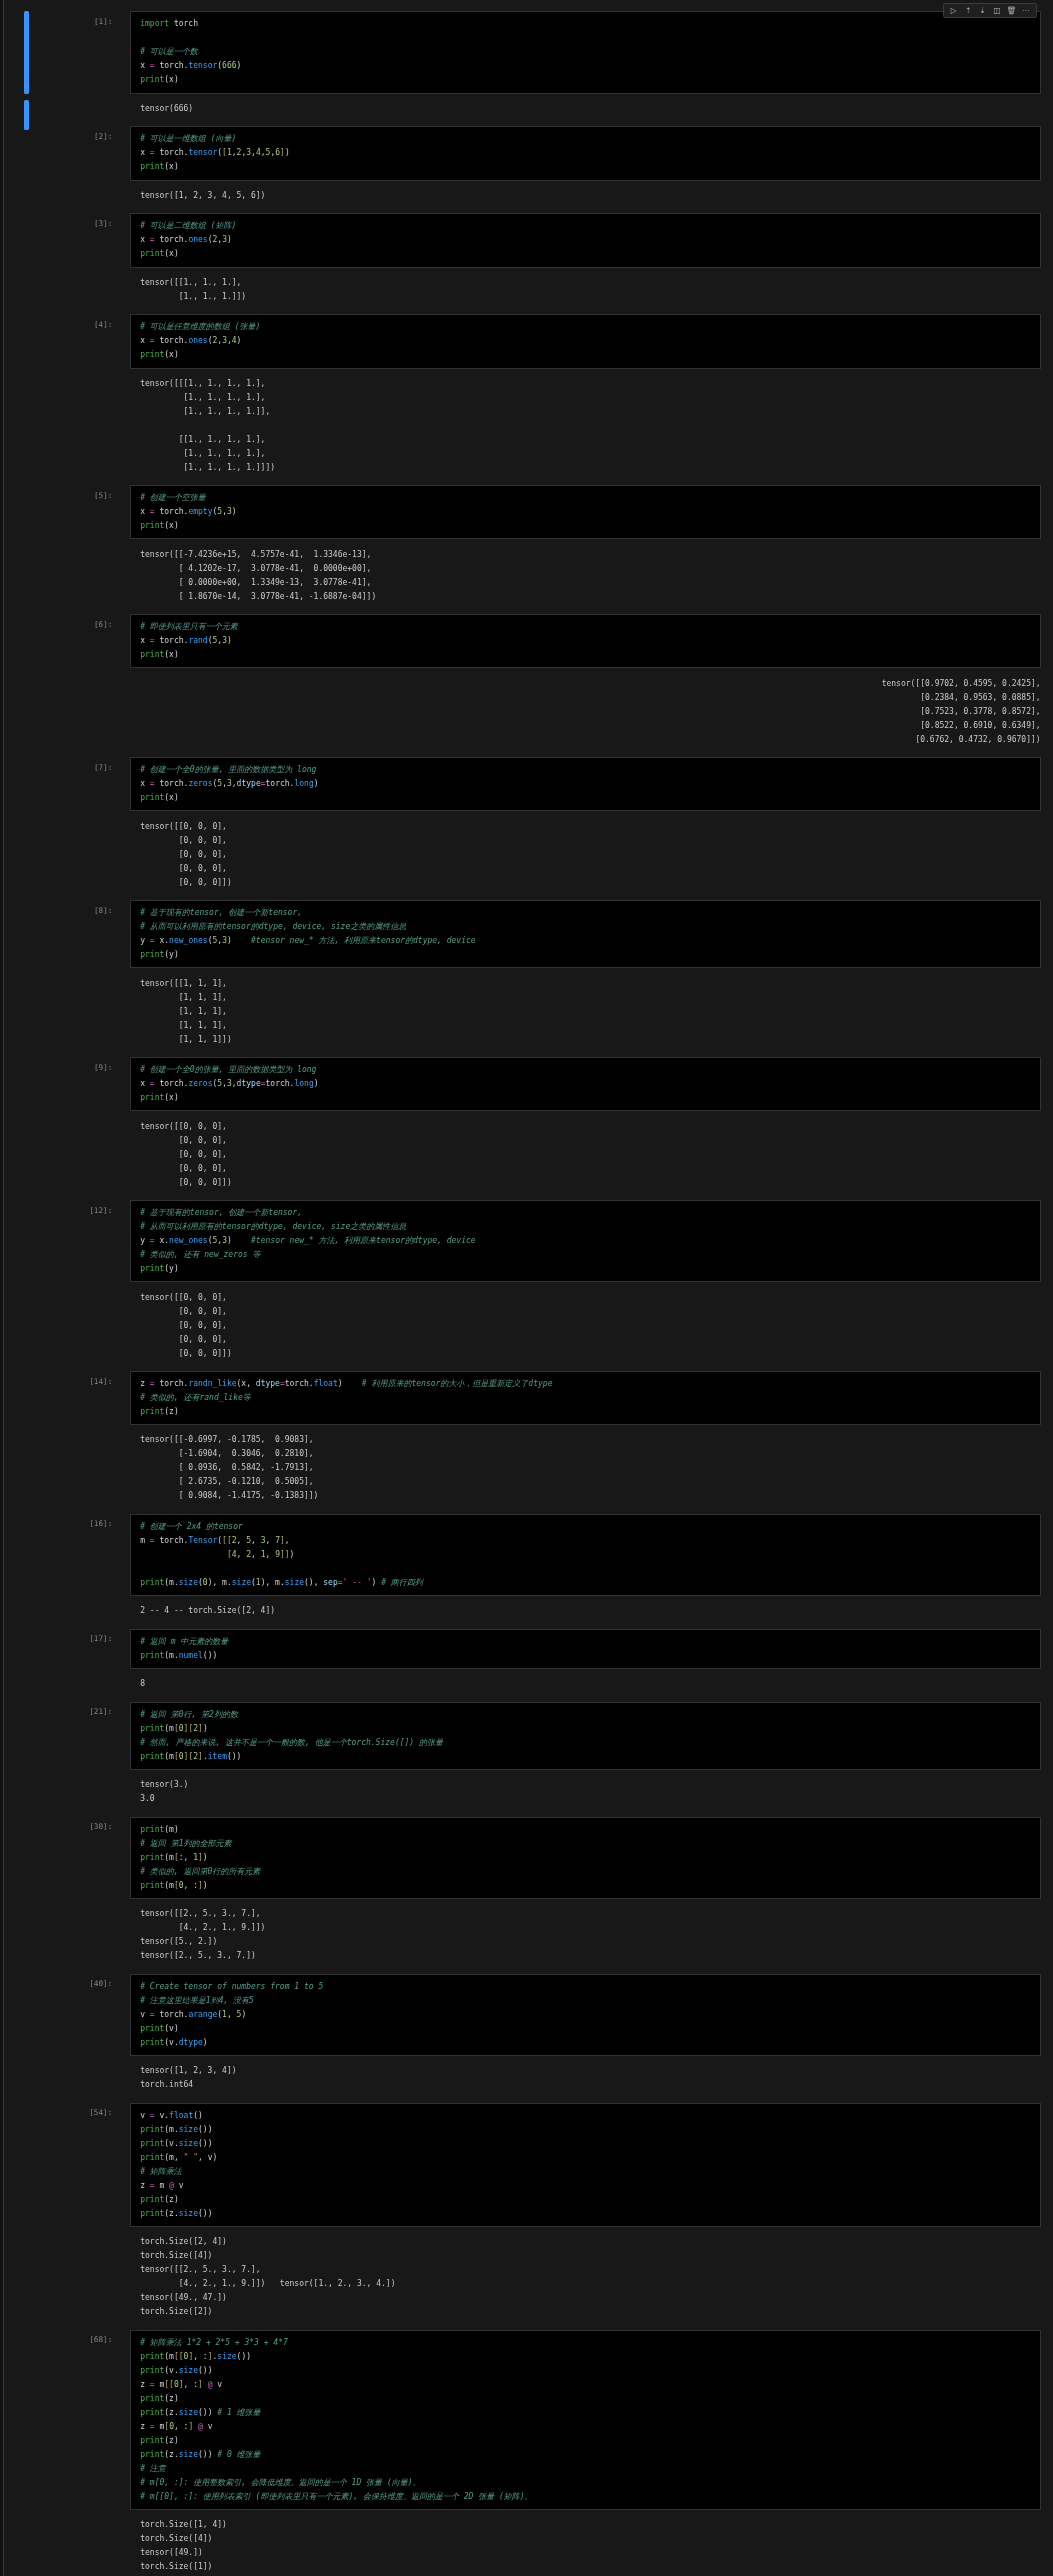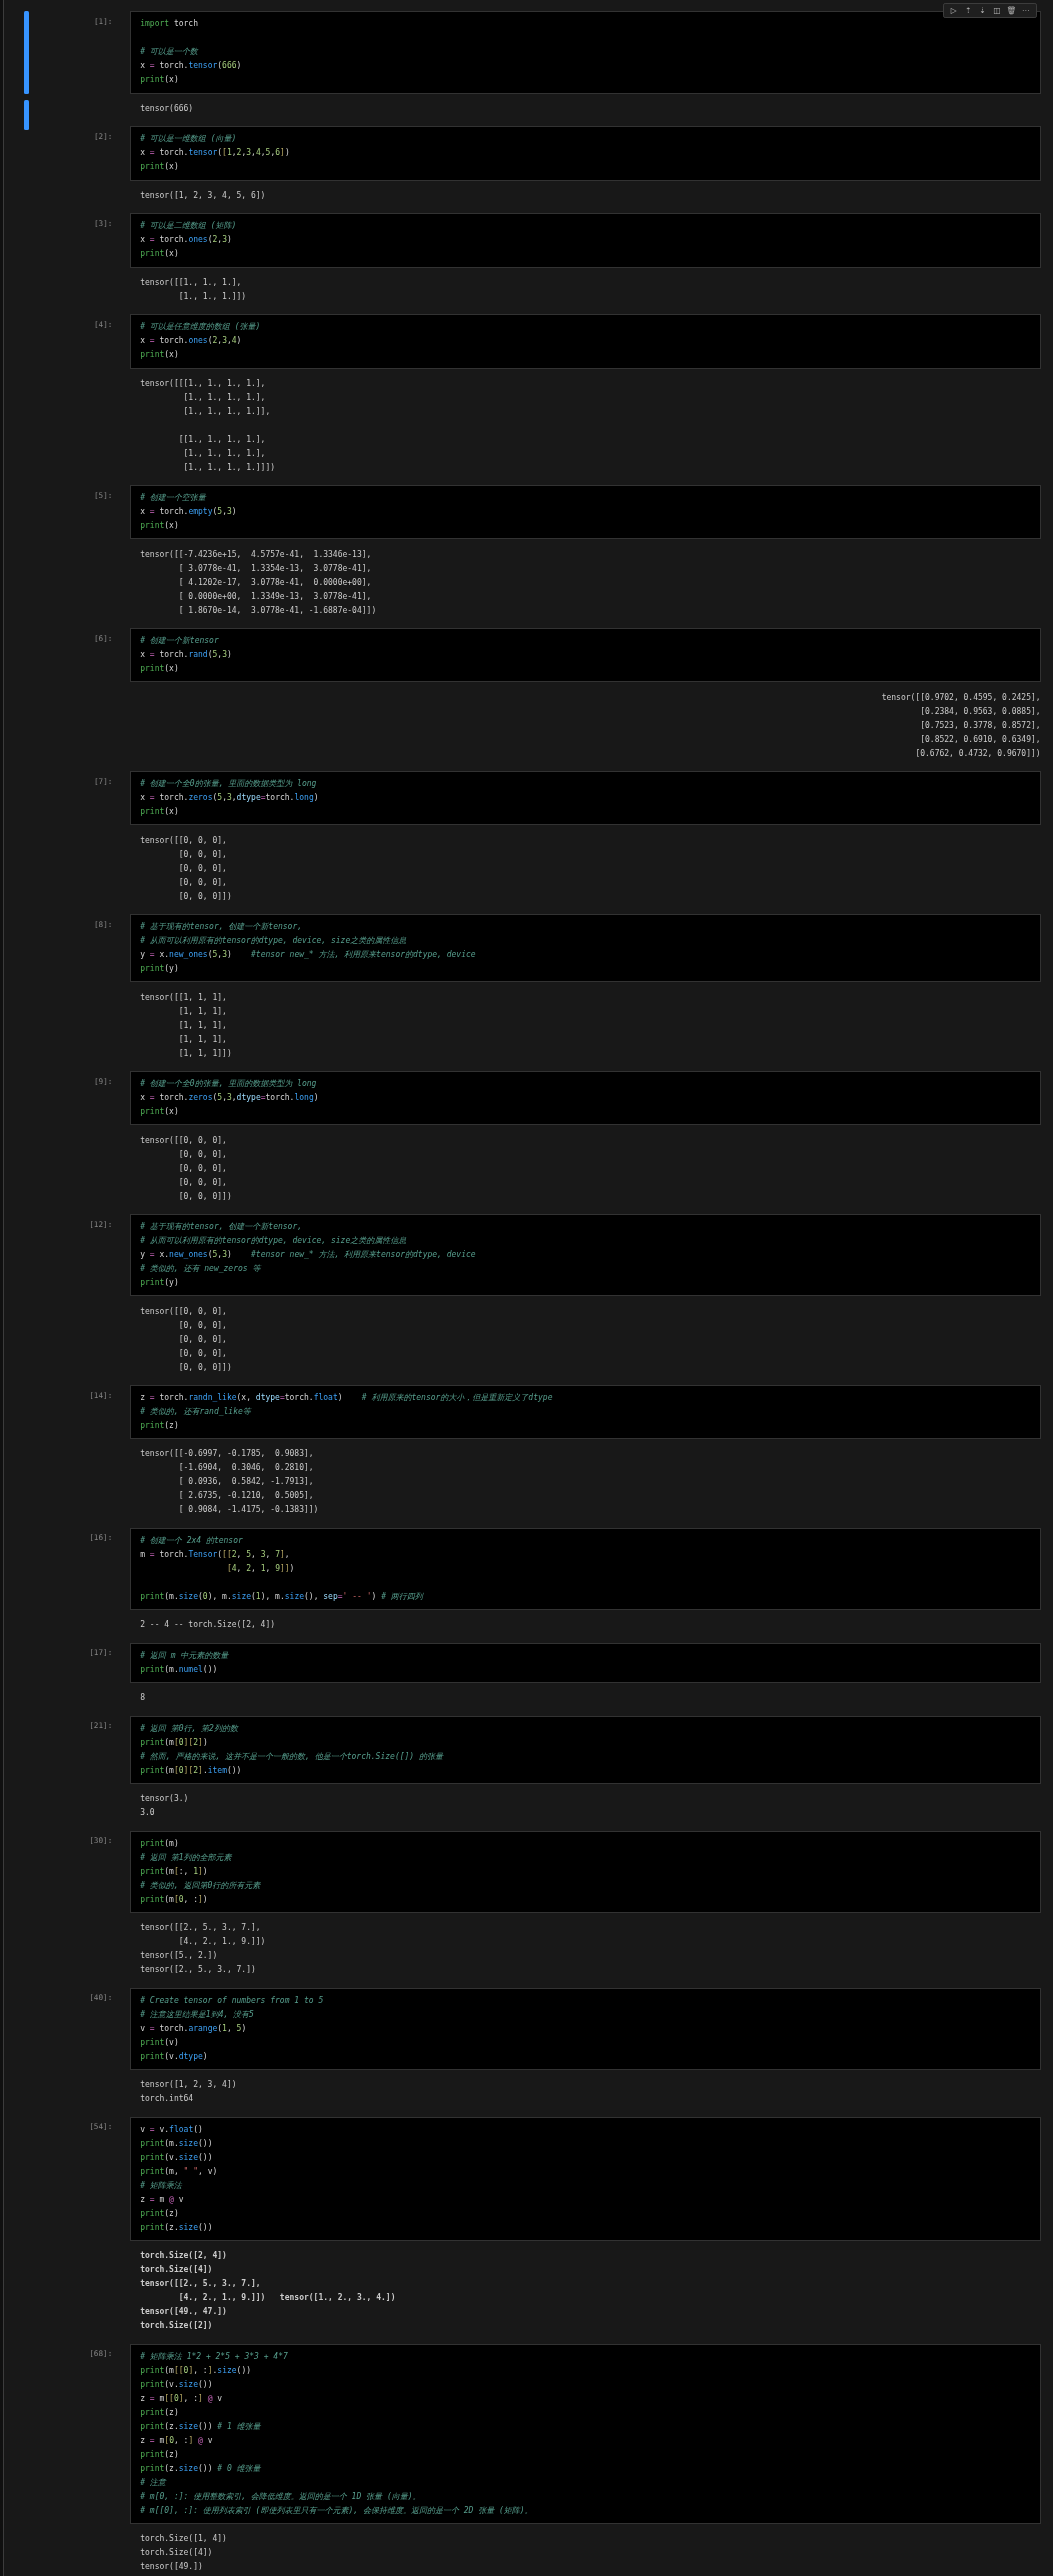--- a/index.html
+++ b/index.html
@@ -140,34 +140,33 @@
             <div class="line"><span class="tk-v">x </span><span class="tk-o">=</span><span class="tk-v"> torch.</span><span class="tk-f">empty</span><span class="tk-v">(</span><span class="tk-n">5</span><span class="tk-v">,</span><span class="tk-n">3</span><span class="tk-v">)</span></div>
             <div class="line"><span class="tk-k">print</span><span class="tk-v">(x)</span></div>
           </div>
         </div>
       </div>
       <div class="row out-row">
         <div class="exec-label" style="padding-top: 6.7px;"></div>
         <div style="position: relative;">
           <div class="out-content">
             <div class="out-line">tensor([[-7.4236e+15,  4.5757e-41,  1.3346e-13],</div>
-            <div class="out-line">        [ 3.0778e-41,  1.3354e-13,  3.0778e-41],</div>
             <div class="out-line">        [ 4.1202e-17,  3.0778e-41,  0.0000e+00],</div>
             <div class="out-line">        [ 0.0000e+00,  1.3349e-13,  3.0778e-41],</div>
             <div class="out-line">        [ 1.8670e-14,  3.0778e-41, -1.6887e-04]])</div>
           </div>
         </div>
       </div>
     </div>
     <div class="cell">
       <div class="row">
         <div class="exec-label">[6]:</div>
         <div style="position: relative;">
           <div class="input-box">
-            <div class="line"><span class="tk-c"># 创建一个新tensor</span></div>
+            <div class="line"><span class="tk-c"># 即使列表里只有一个元素</span></div>
             <div class="line"><span class="tk-v">x </span><span class="tk-o">=</span><span class="tk-v"> torch.</span><span class="tk-f">rand</span><span class="tk-v">(</span><span class="tk-n">5</span><span class="tk-v">,</span><span class="tk-n">3</span><span class="tk-v">)</span></div>
             <div class="line"><span class="tk-k">print</span><span class="tk-v">(x)</span></div>
           </div>
         </div>
       </div>
       <div class="row out-row">
         <div class="exec-label" style="padding-top: 6.7px;"></div>
         <div style="position: relative; text-align: right;">
           <div class="out-content">
             <div class="out-line">tensor([[0.9702, 0.4595, 0.2425],</div>
@@ -424,21 +423,21 @@
             <div class="line"><span class="tk-k">print</span><span class="tk-v">(m, </span><span class="tk-s">" "</span><span class="tk-v">, v)</span></div>
             <div class="line"><span class="tk-c"># 矩阵乘法</span></div>
             <div class="line"><span class="tk-v">z </span><span class="tk-o">=</span><span class="tk-v"> m </span><span class="tk-o">@</span><span class="tk-v"> v</span></div>
             <div class="line"><span class="tk-k">print</span><span class="tk-v">(z)</span></div>
             <div class="line"><span class="tk-k">print</span><span class="tk-v">(z.</span><span class="tk-f">size</span><span class="tk-v">())</span></div>
           </div>
         </div>
       </div>
       <div class="row out-row">
         <div class="exec-label" style="padding-top: 6.7px;"></div>
-        <div style="position: relative; font-weight: bold;">
+        <div style="position: relative;">
           <div class="out-content">
             <div class="out-line">torch.Size([2, 4])</div>
             <div class="out-line">torch.Size([4])</div>
             <div class="out-line">tensor([[2., 5., 3., 7.],</div>
             <div class="out-line">        [4., 2., 1., 9.]])   tensor([1., 2., 3., 4.])</div>
             <div class="out-line">tensor([49., 47.])</div>
             <div class="out-line">torch.Size([2])</div>
           </div>
         </div>
       </div>

